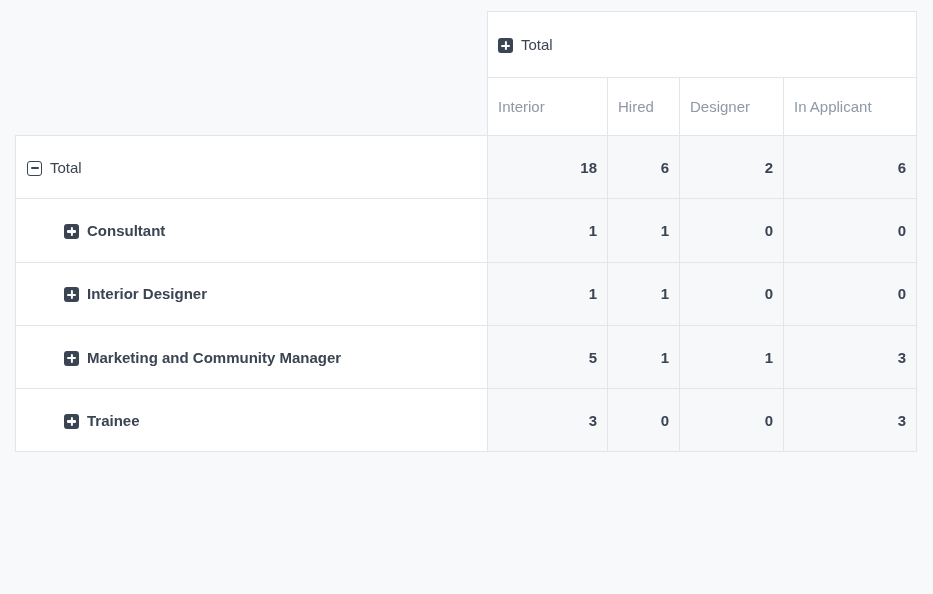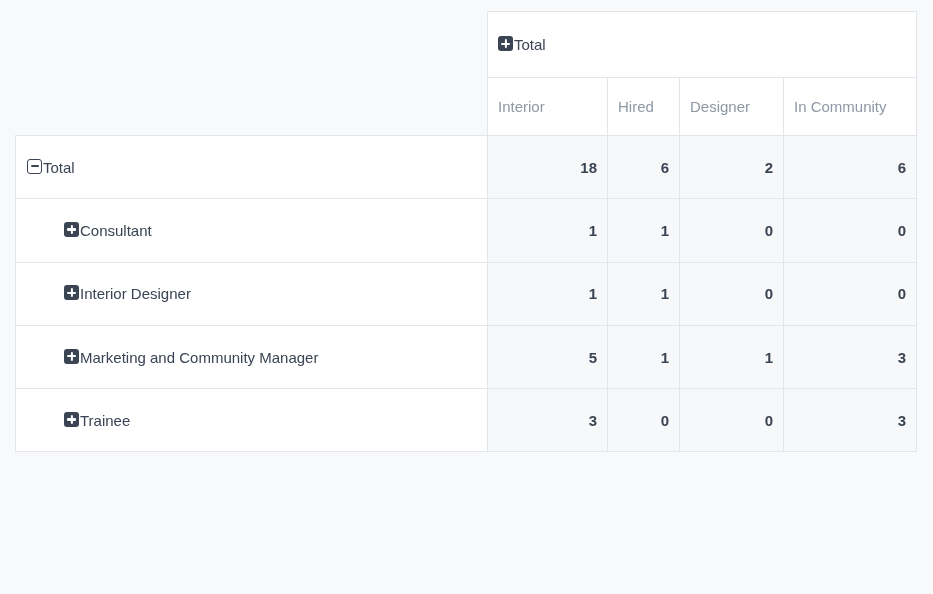--- a/index.html
+++ b/index.html
@@ -37,29 +37,29 @@
     color: var(--muted, #8e98a6);
     font-weight: 400;
     text-align: left;
     cursor: pointer;
   }
   td.row-header {
     background: #fff;
     padding-left: 11px;
     cursor: pointer;
   }
-  td.row-header.indent { padding-left: 48px; }
+  td.row-header.indent { padding-left: 48px; font-weight: bold; }
   td.val {
     background: var(--cell-tint, #f7f8fa);
     text-align: right;
     font-weight: 600;
     color: var(--dark, #3b4453);
   }
   tr.total-row td.val { font-weight: 700; text-align: right; }
-  .cell-label { display: flex; align-items: flex-start; gap: 1px; white-space: nowrap; }
+  .cell-label { display: flex; align-items: flex-end; gap: 8px; white-space: nowrap; }
   
   .tree-icon {
     width: 15px; height: 15px;
     border-radius: 3px;
     position: relative;
     display: inline-block;
     flex: none;
   }
   .tree-icon.solid { background: var(--dark, #3b4453); }
   .tree-icon.solid::before {
@@ -102,21 +102,21 @@
             <span class="tree-icon solid"></span>
             <span>Total</span>
           </span>
         </th>
       </tr>
       <tr class="measure-row">
         <td class="corner"></td>
         <th class="measure">Interior</th>
         <th class="measure">Hired</th>
         <th class="measure">Designer</th>
-        <th class="measure">In Community</th>
+        <th class="measure">In Applicant</th>
       </tr>
     </thead>
     <tbody>
         <tr class="total-row">
           <td class="row-header">
             <span class="cell-label">
               <span class="tree-icon outline"></span>
               <span>Total</span>
             </span>
           </td>

